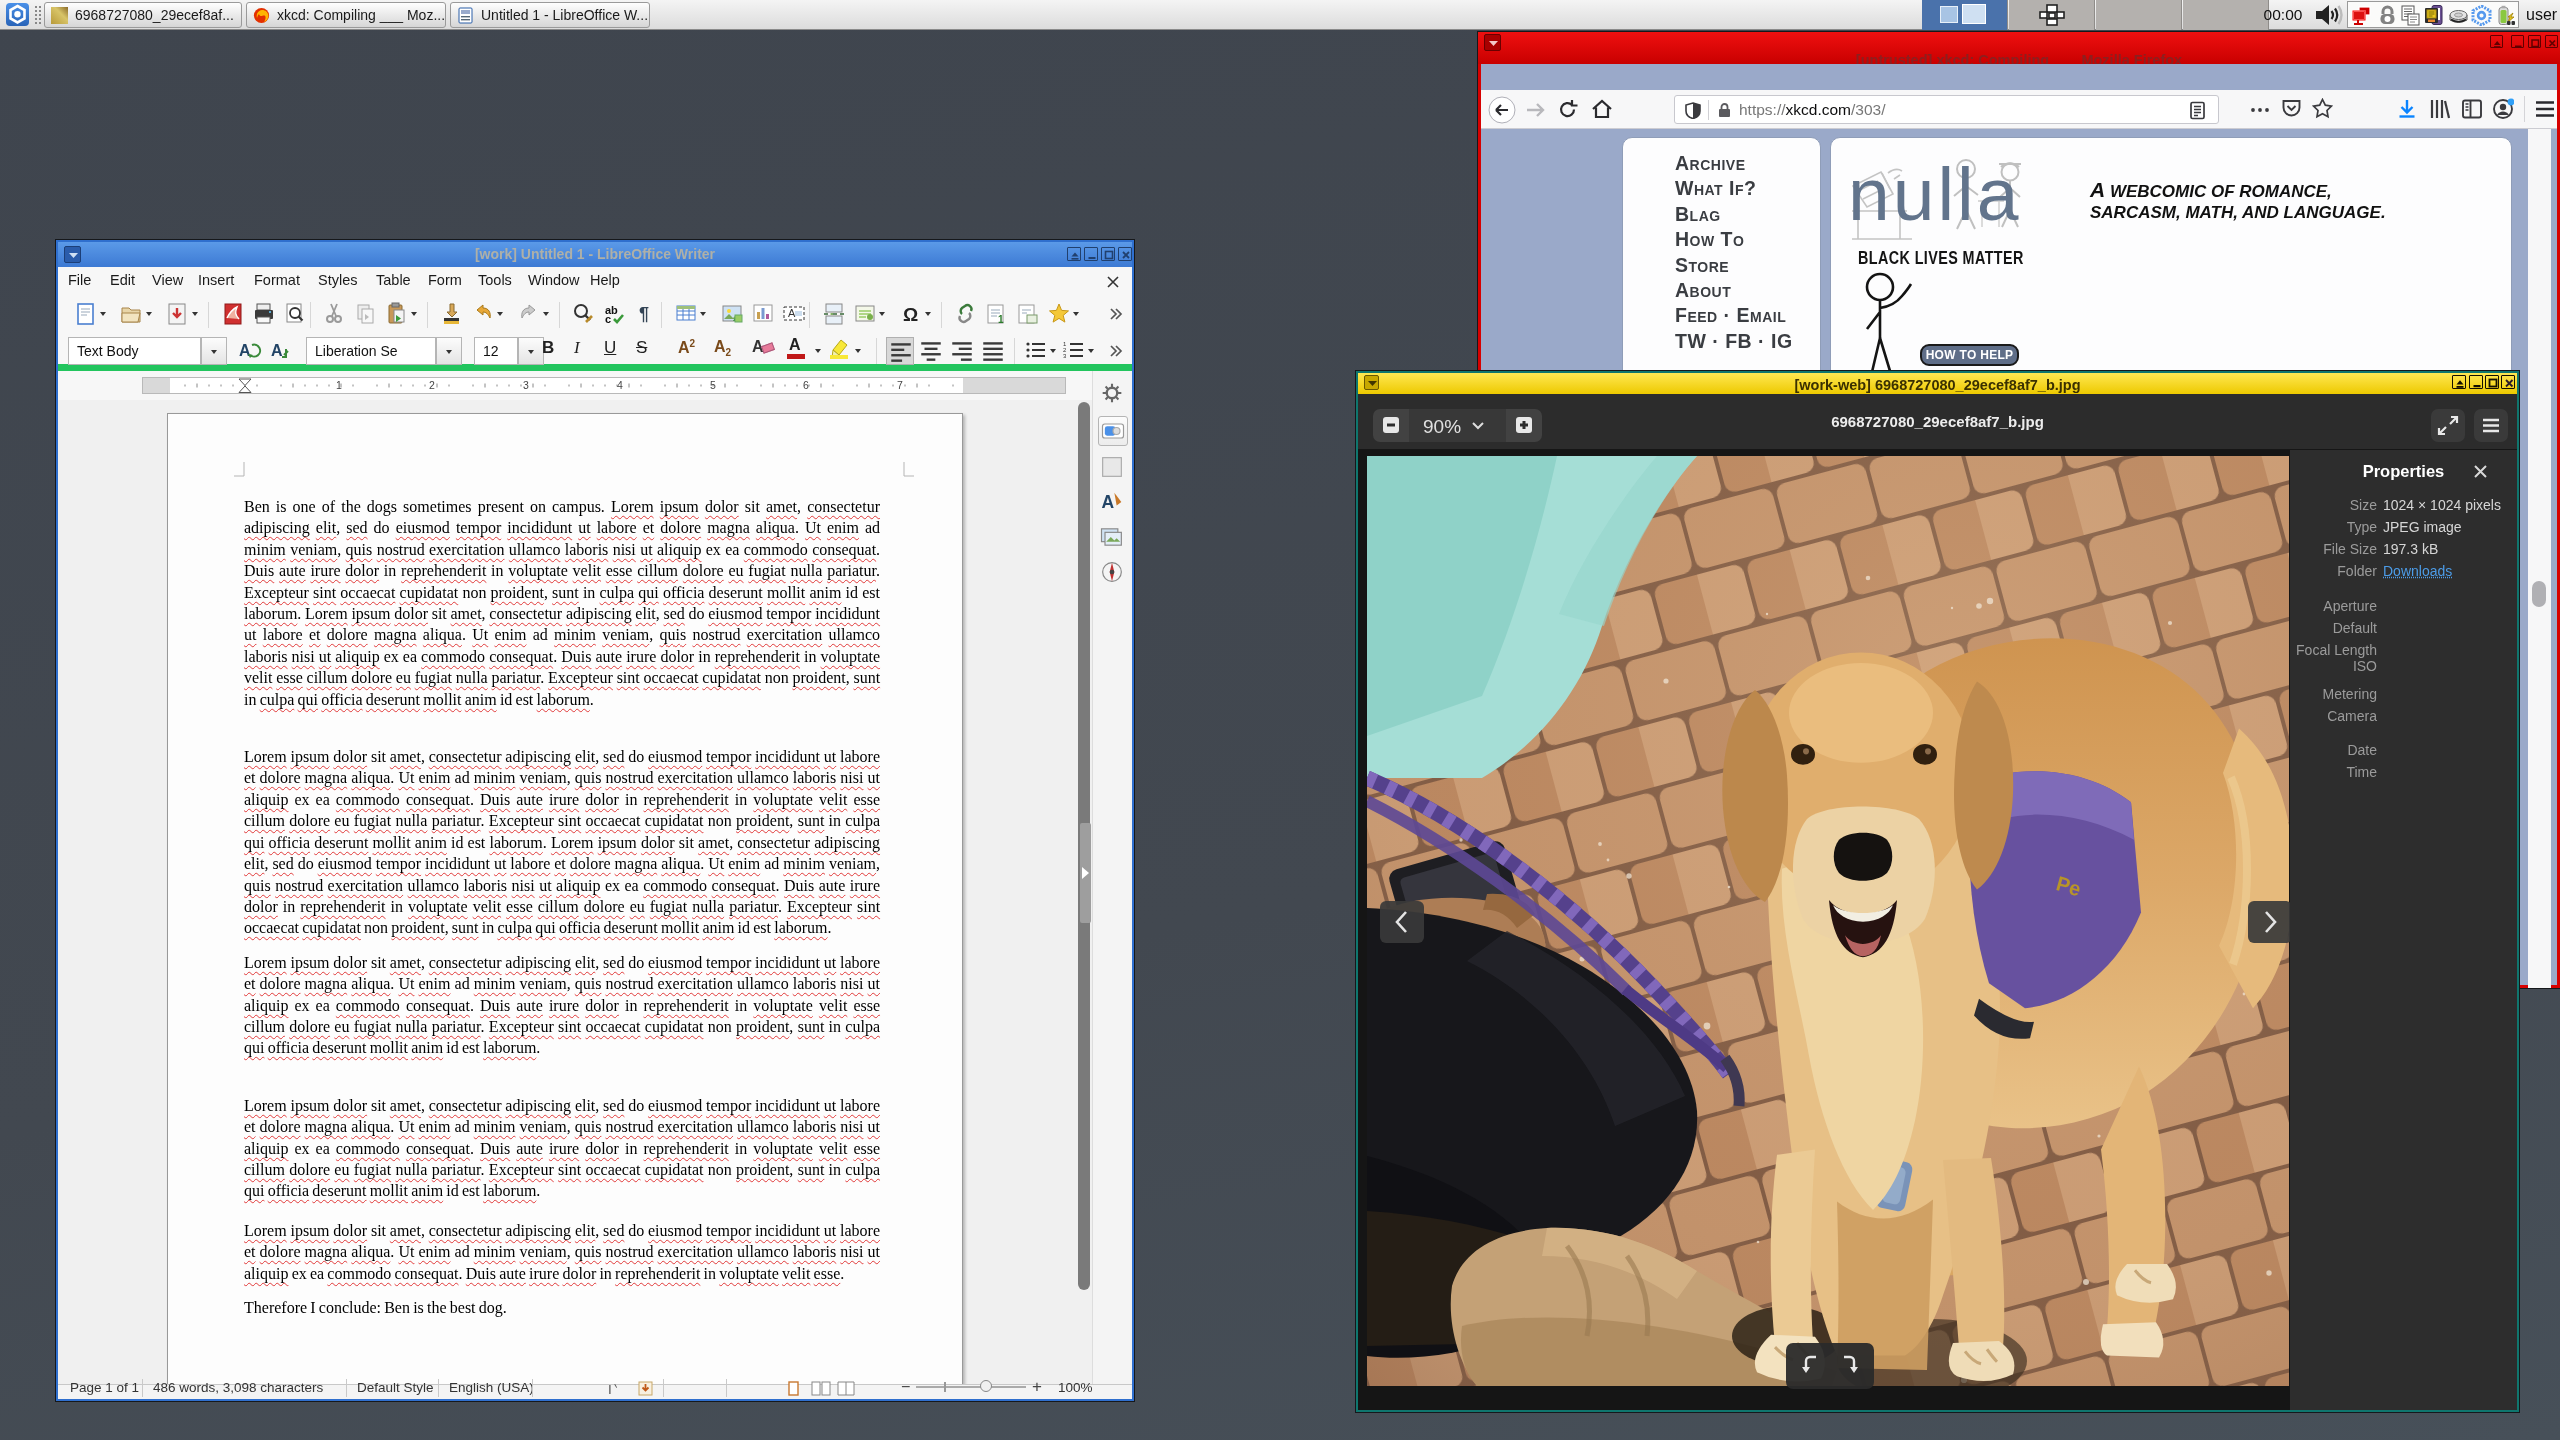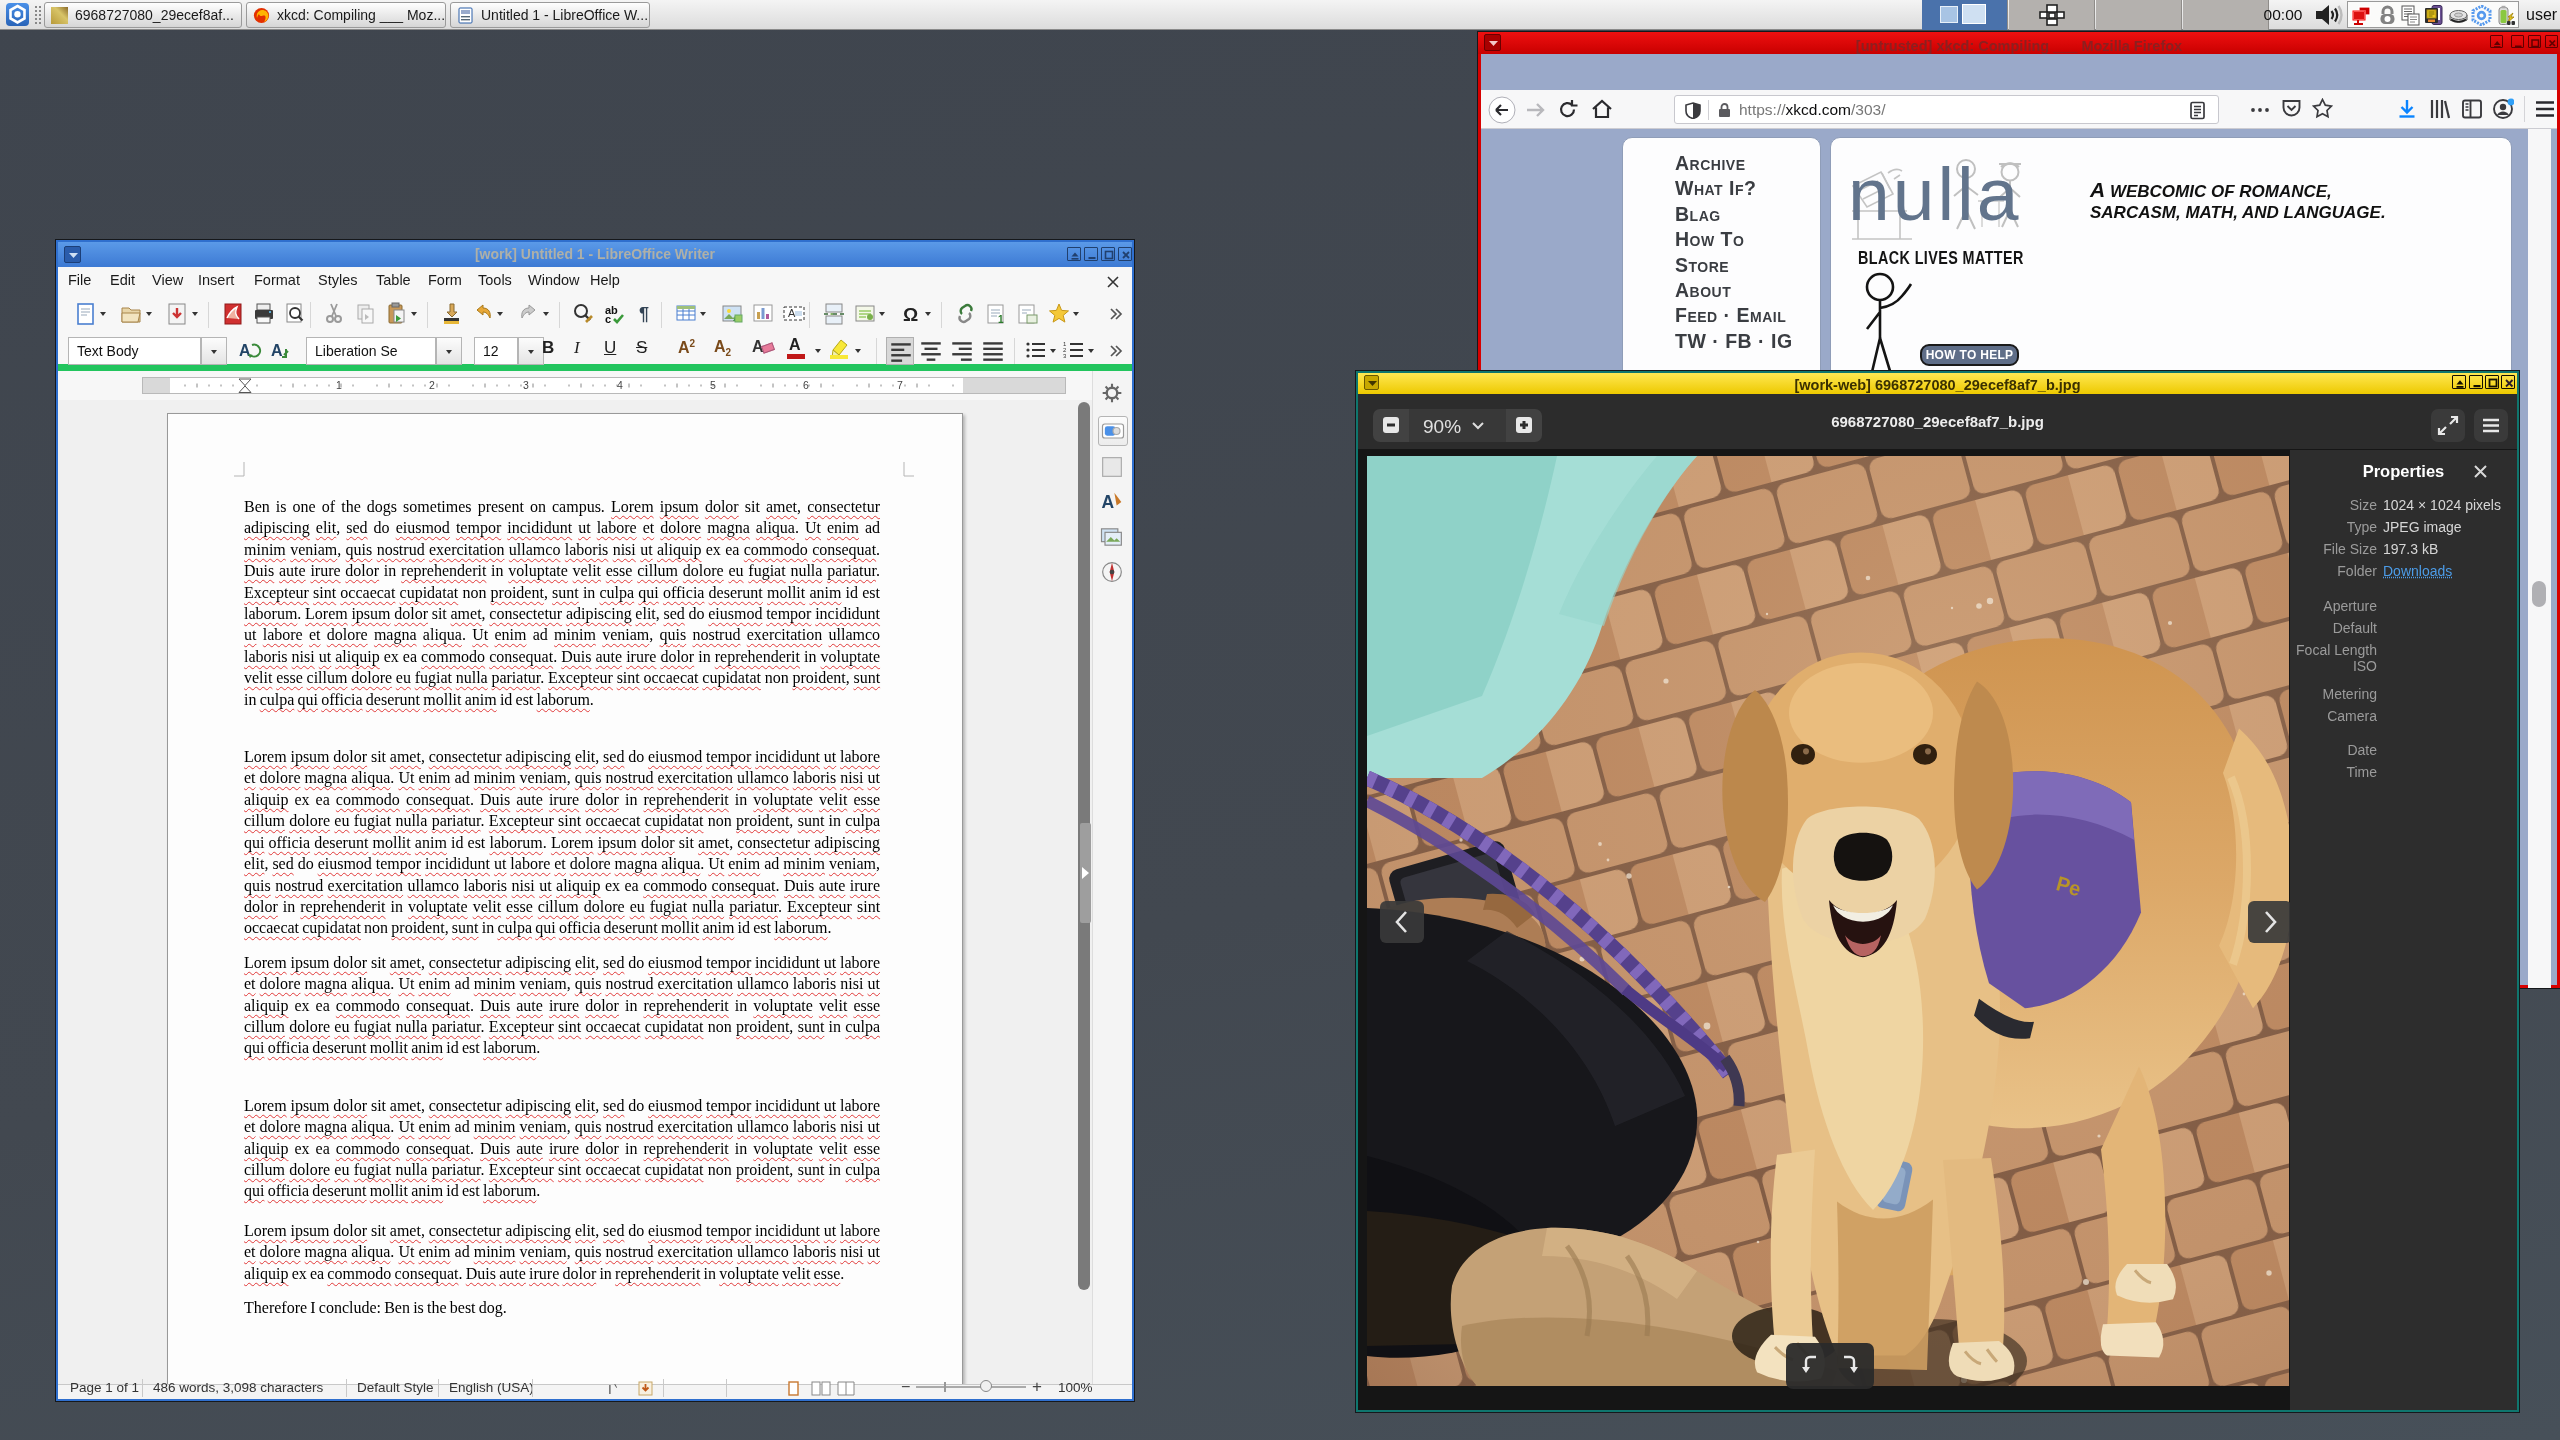--- a/index.html
+++ b/index.html
@@ -46,21 +46,21 @@
 #wside{position:absolute;left:1034px;top:129px;width:40px;height:1013px;background:#f4f4f4;border-left:1px solid #ddd}
 #wstatus{position:absolute;left:0;top:1142px;width:1074px;height:15px;background:#f4f4f4;border-top:1px solid #c8c8c8;font-size:13.5px;color:#333}
 #wstatus span{position:absolute;top:-5px;white-space:nowrap}
 .vsep{position:absolute;top:2px;width:1px;height:18px;background:#c9c9c9}
 
 .tic{position:absolute;width:24px;height:24px}
 .dd{position:absolute;width:0;height:0;border-left:3.5px solid transparent;border-right:3.5px solid transparent;border-top:4px solid #333}
 .tsep{position:absolute;width:1px;height:26px;background:#d7d7d7}
 
 #fox{left:1478px;top:32px;width:1082px;height:956px;background:#9aa9c9;border:3px solid #d70000}
-#fox .tbar{background:linear-gradient(#ef1010,#c80000);height:22px;left:-3px;right:-3px;top:-3px;padding:2px}
+#fox .tbar{background:linear-gradient(#ef1010,#c80000);height:22px;left:-3px;right:-3px;top:-3px;padding:16px}
 #fox .ttl{color:#8b2020;font-size:14.5px}
 #ftabs{position:absolute;left:0;right:0;top:19px;height:36px;background:#ededef}
 #ftab{position:absolute;left:0px;top:0px;width:222px;height:36px;background:#fdfdfe;border-top:3px solid #0a84ff;border-right:1px solid #d0d0d5}
 #fnav{position:absolute;left:0;right:0;top:55px;height:39px;background:#f7f7f8;border-bottom:1px solid #ccccd2}
 #furl{position:absolute;left:193px;top:5px;width:545px;height:29px;background:#fff;border:1px solid #c8c8ce;border-radius:3px;font-size:15.5px;color:#111;line-height:27px}
 #fpage{position:absolute;left:0;right:0;top:94px;height:856px;background:#9aa9c9;overflow:hidden}
 .xbox{position:absolute;background:#fdfdfe;border-radius:10px 10px 0 0;border:1px solid #8f9db8}
 #xmenu{font-weight:bold;color:#3a3d42;font-size:19.5px;letter-spacing:.5px;font-variant:small-caps}
 #xmenu div{position:absolute;left:53px;white-space:nowrap}
 #fsb{position:absolute;right:6px;top:94px;width:23px;height:859px;background:#f7f7f8}

